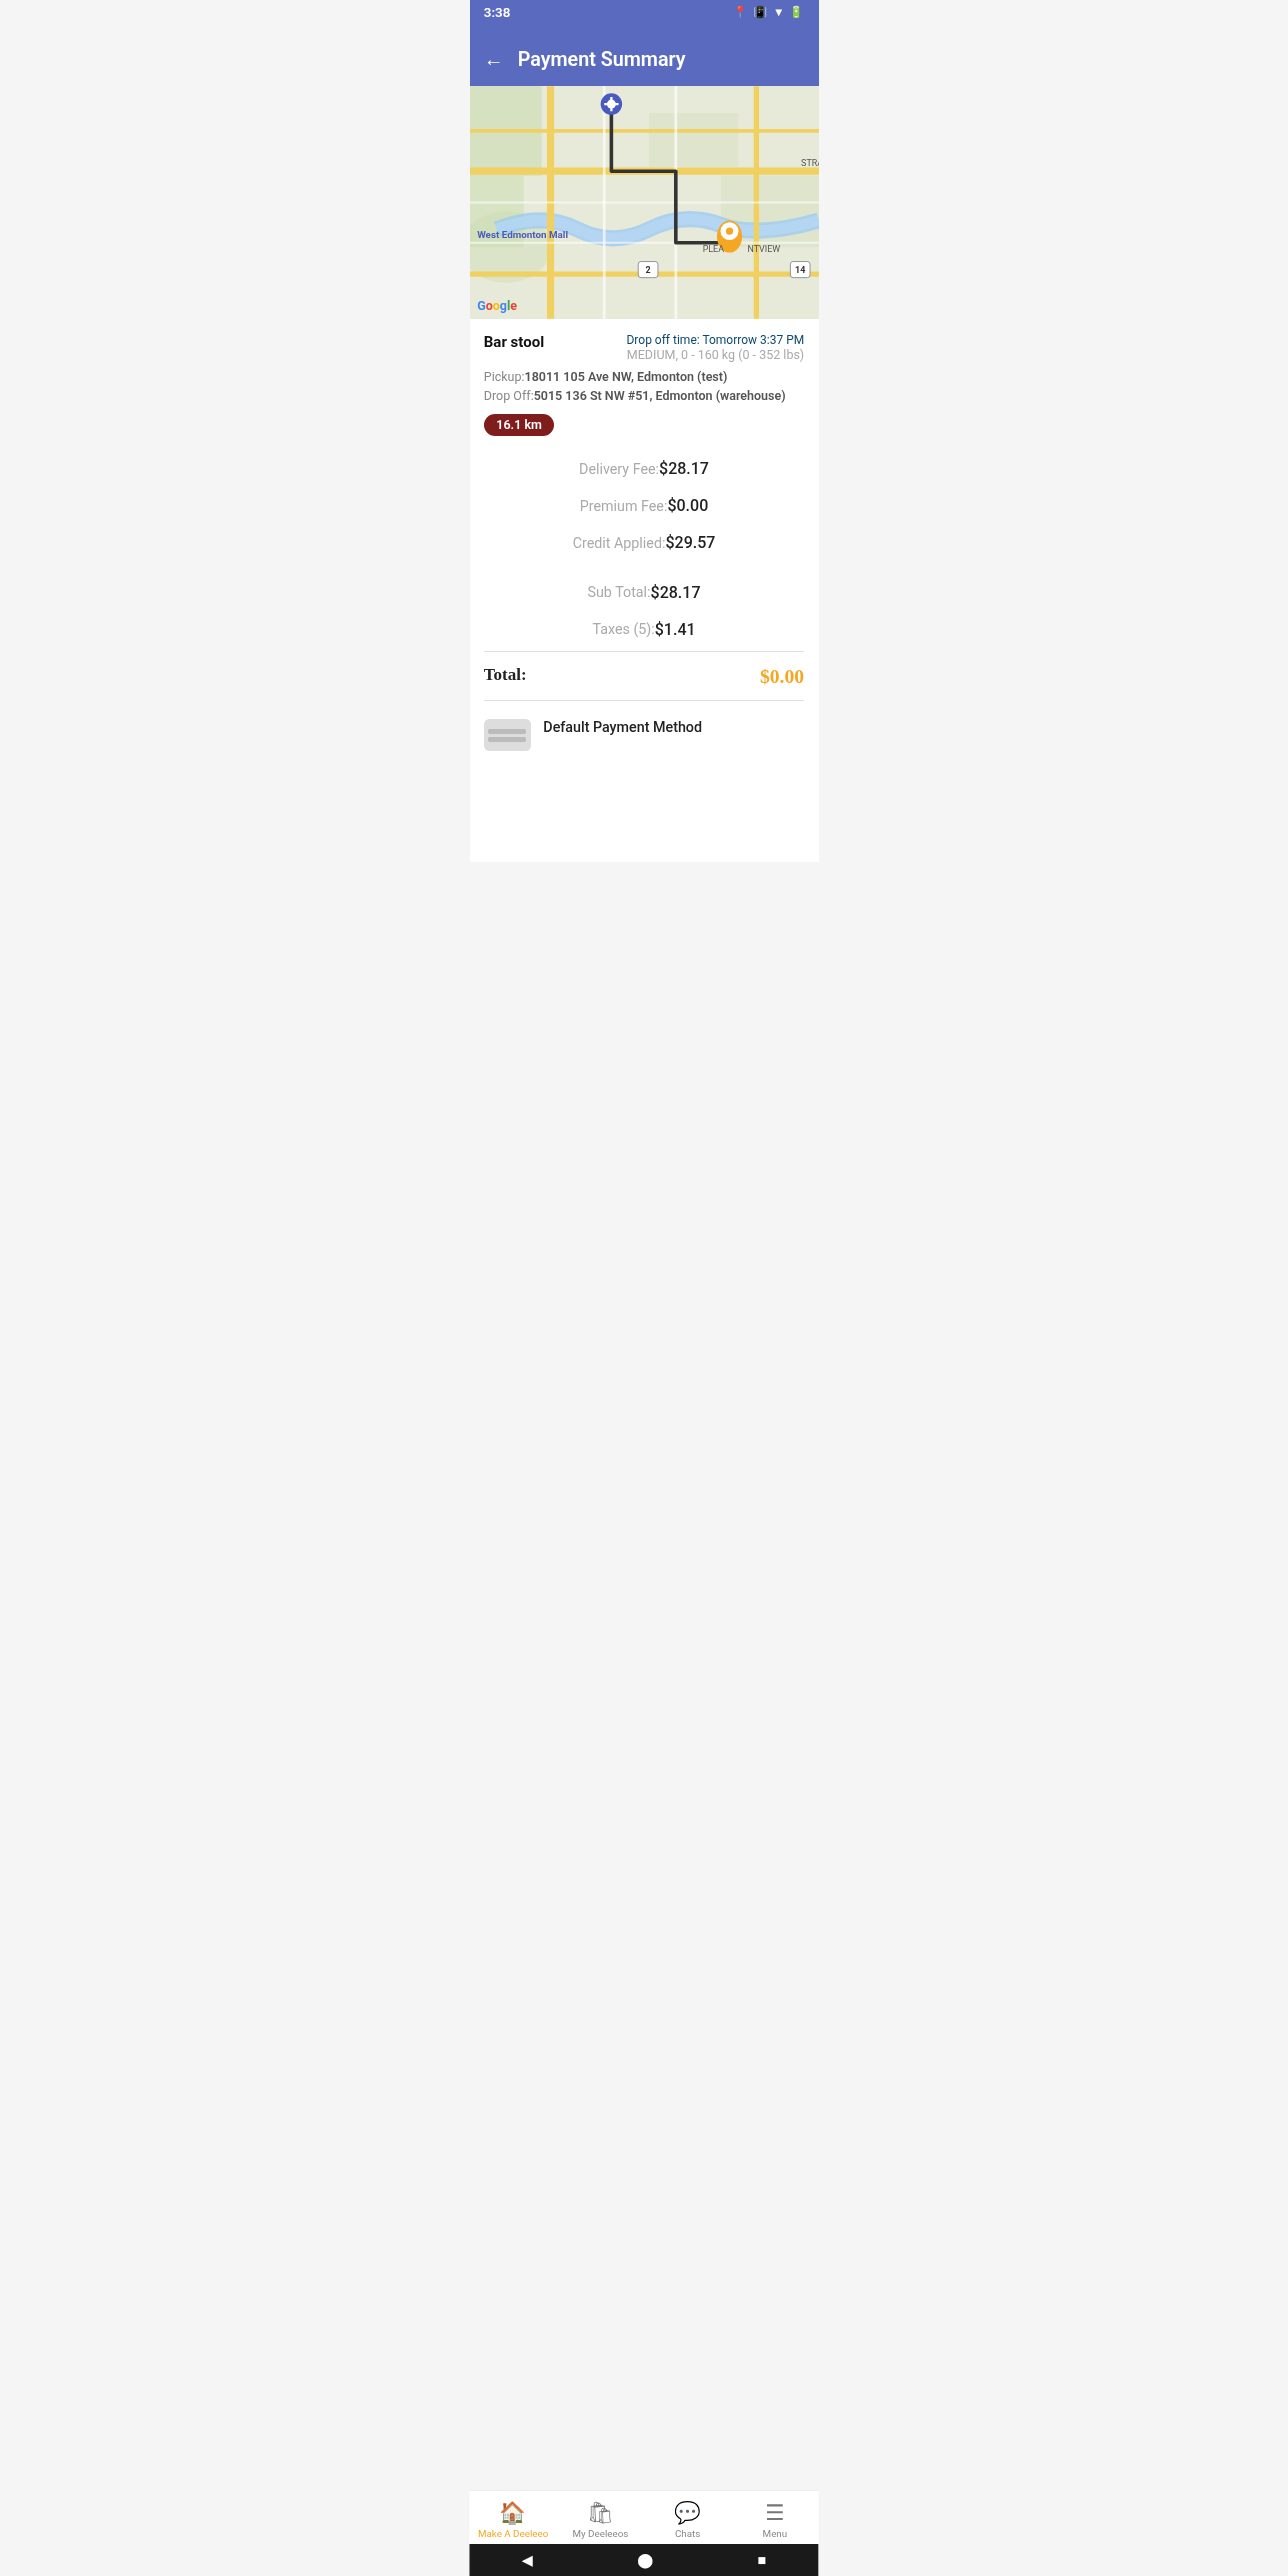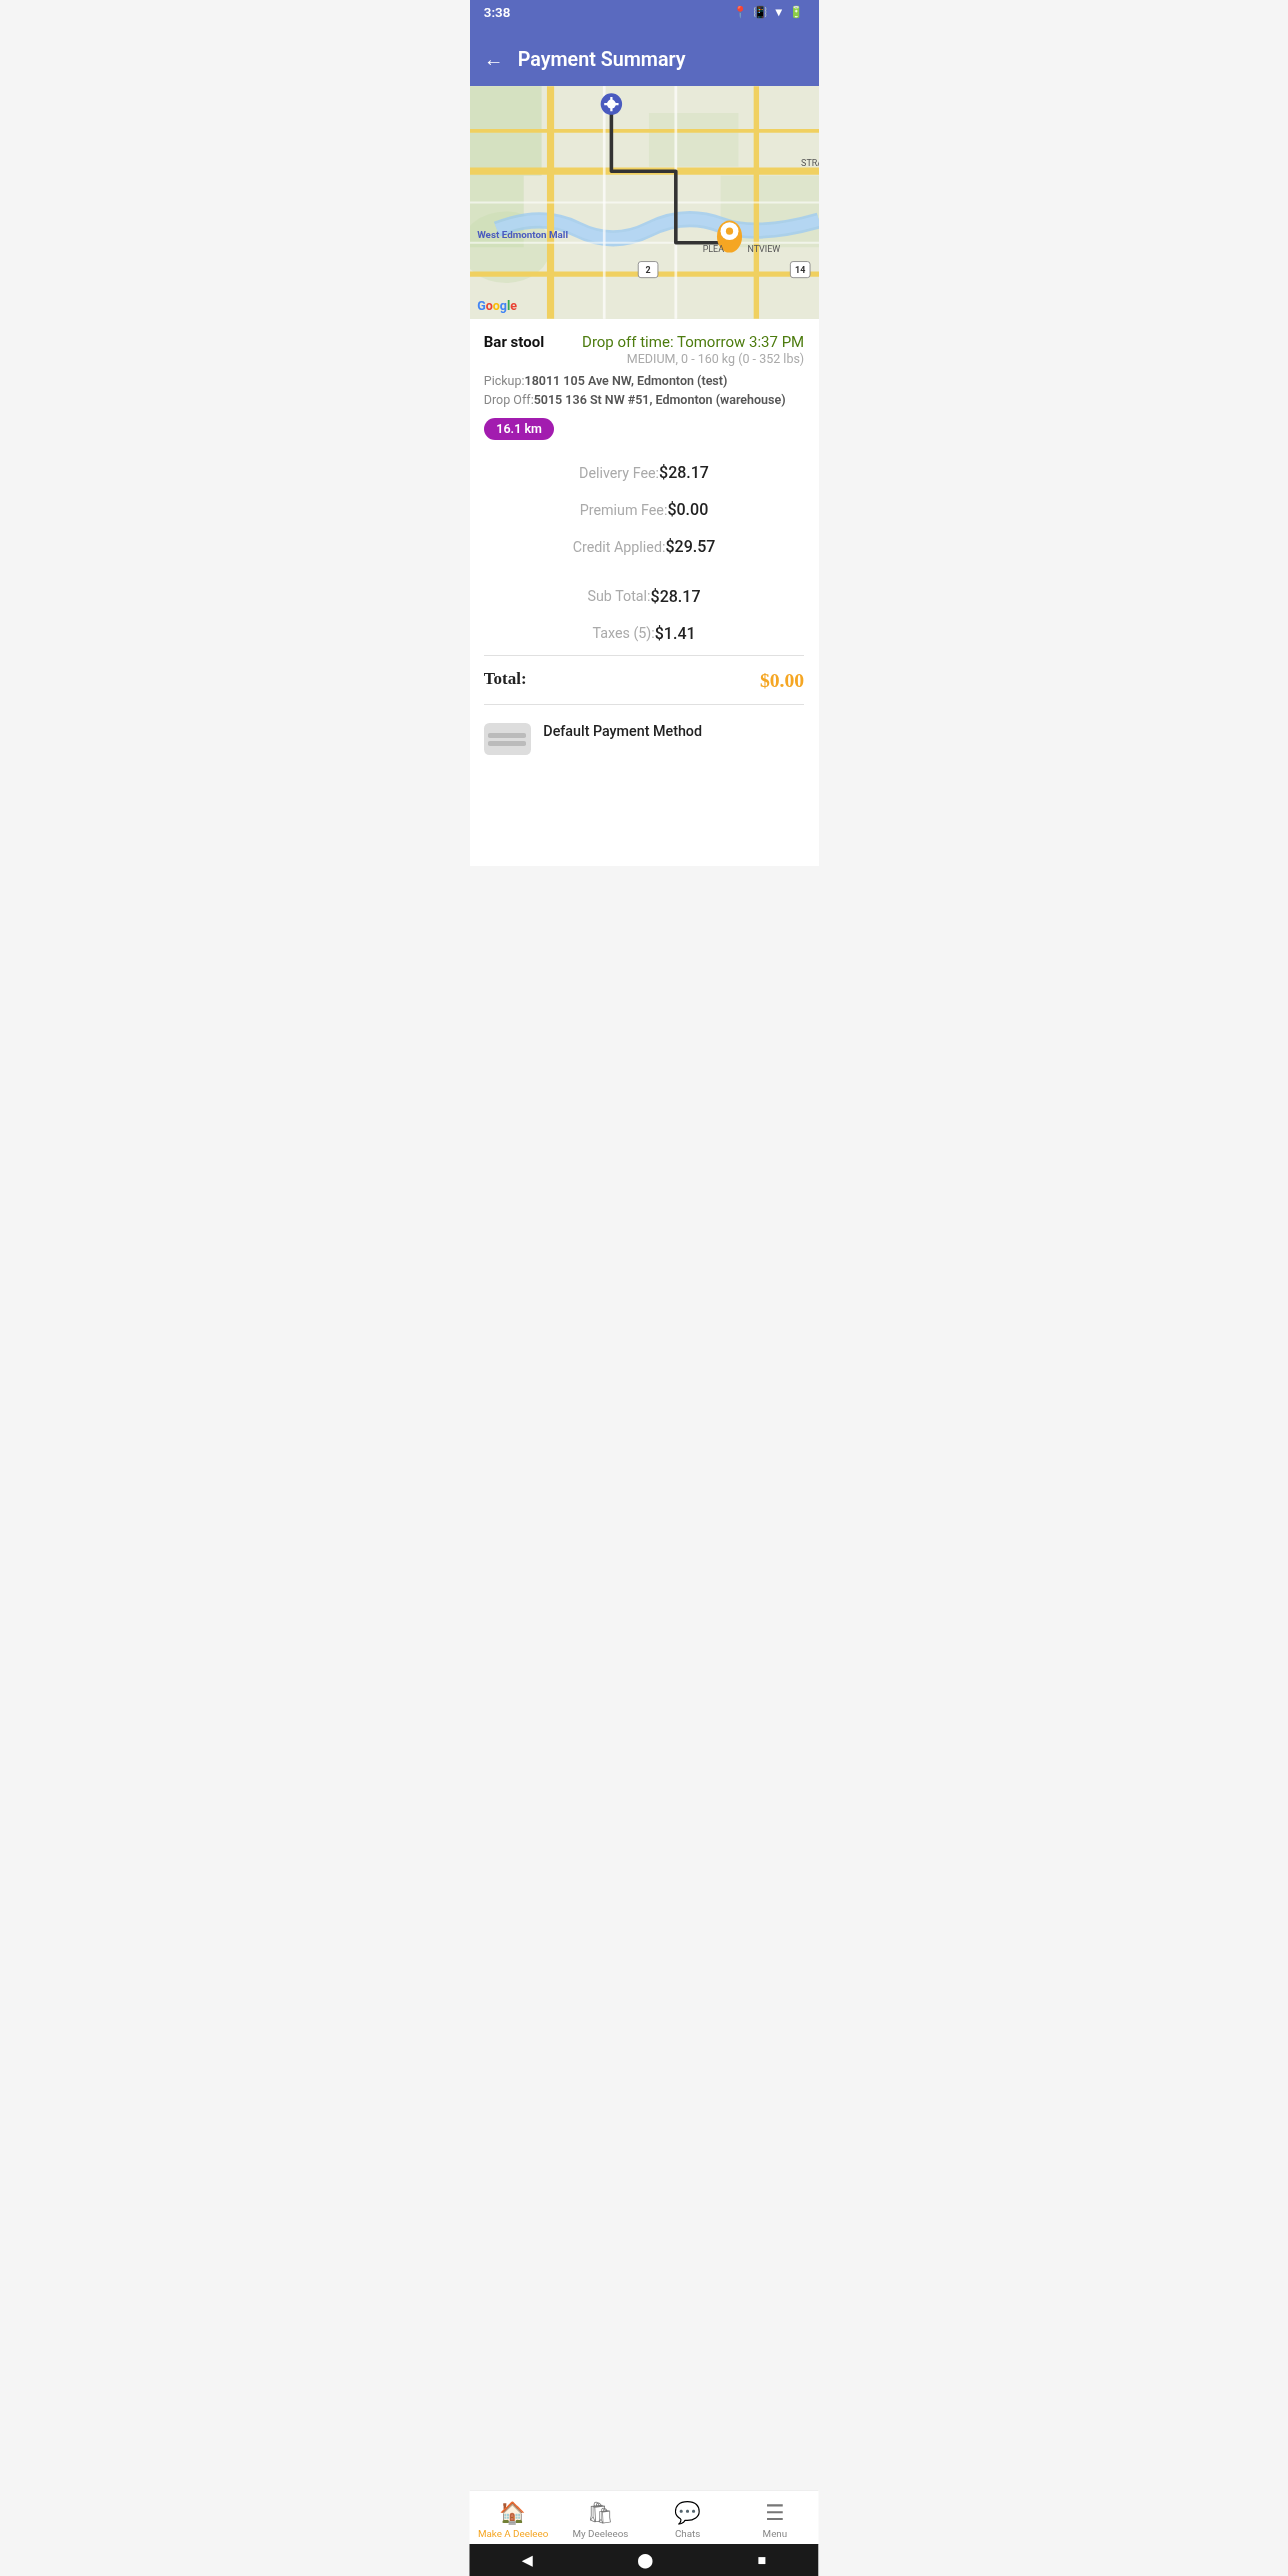--- a/index.html
+++ b/index.html
@@ -80,22 +80,22 @@
     }
     .item-name {
       font-size: 15px;
       font-weight: 700;
       color: #111;
     }
     .item-details-right {
       text-align: right;
     }
     .drop-off-time {
-      font-size: 15px;
-      color: #4d7c0f;
+      font-size: 12px;
+      color: #0c4a6e;
     }
     .item-size {
       font-size: 12.5px;
       color: #aaa;
     }
 
     .address-line {
       font-size: 12.5px;
       color: #999;
       margin-bottom: 3.6px;
@@ -103,21 +103,21 @@
     .address-line strong {
       color: #555;
       font-weight: 600;
     }
     .address-line span.label {
       color: #888;
     }
 
     .distance-badge {
       display: inline-block;
-      background: #a21caf;
+      background: #7f1d1d;
       color: white;
       border-radius: 18px;
       padding: 3.6px 12.5px;
       font-size: 12.5px;
       font-weight: 600;
       margin: 7.2px 0 14.3px 0;
     }
 
     .fee-row {
       display: flex;

